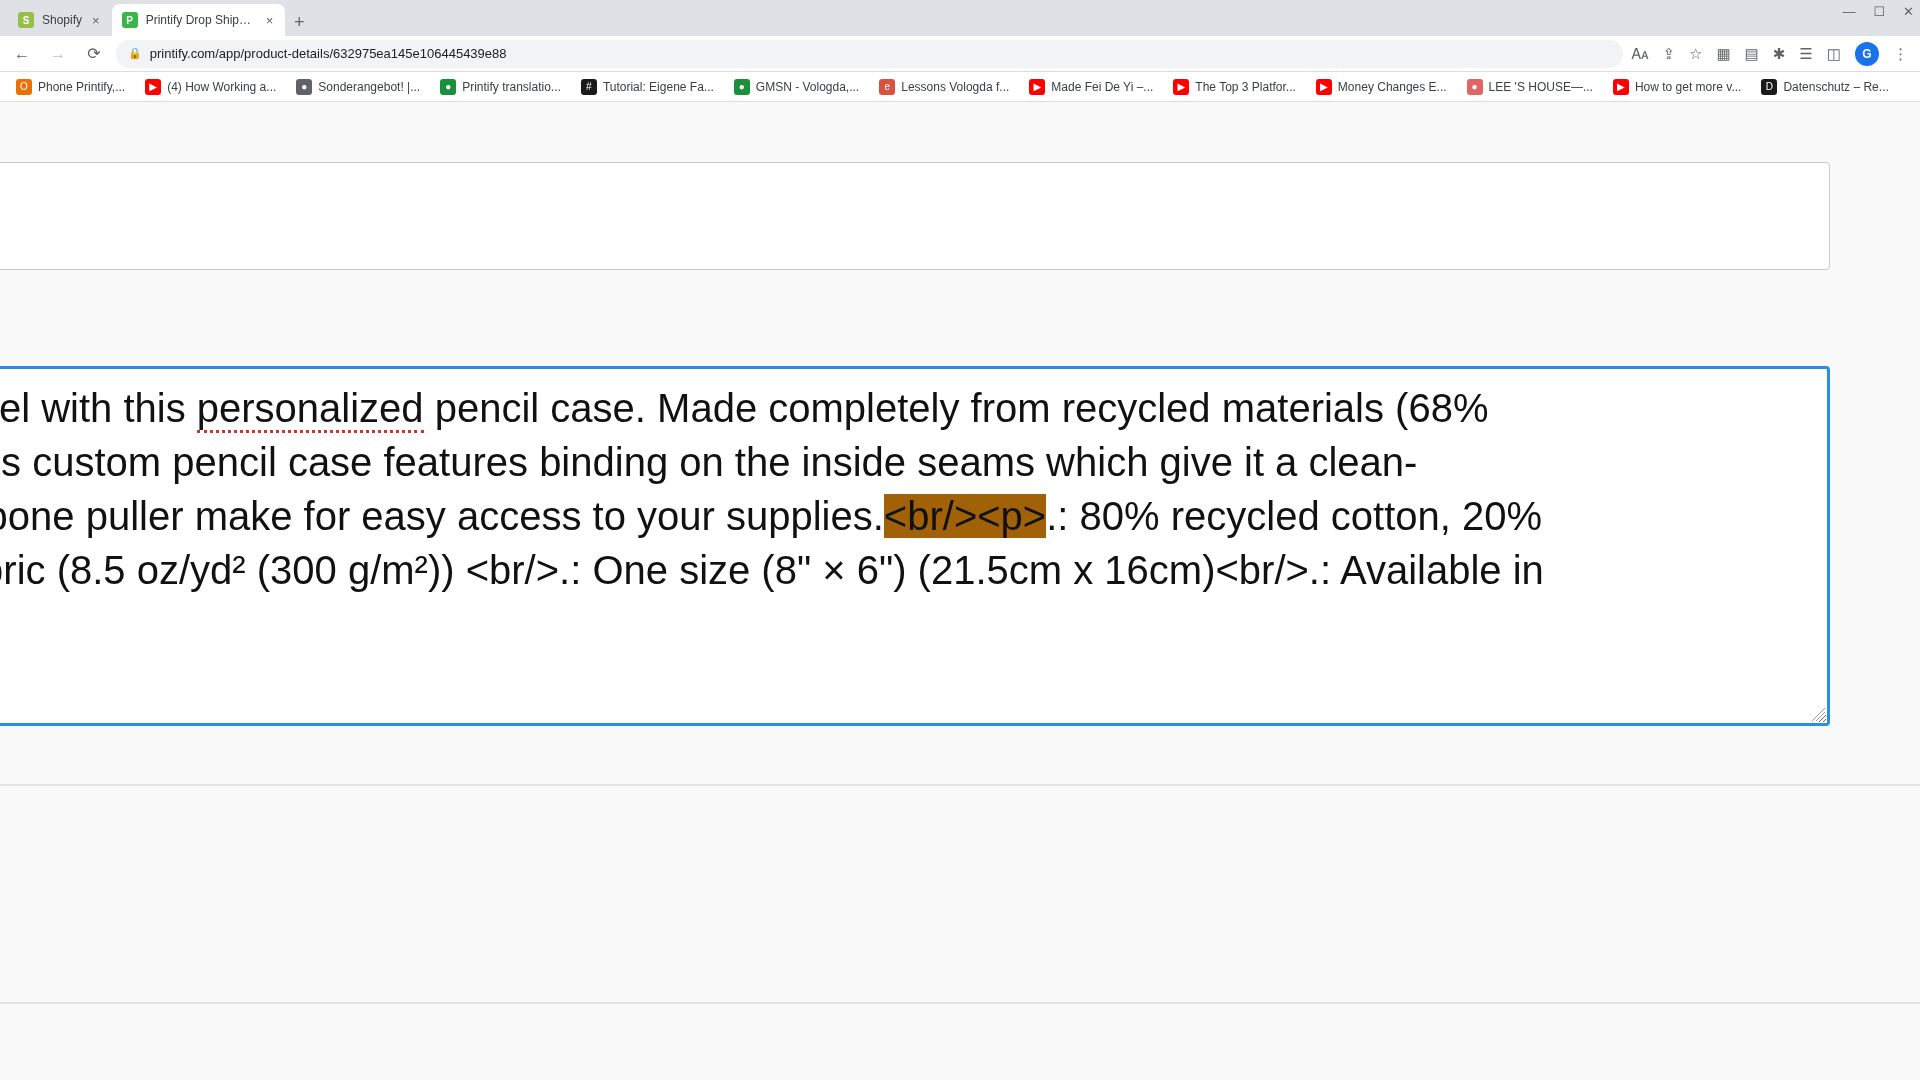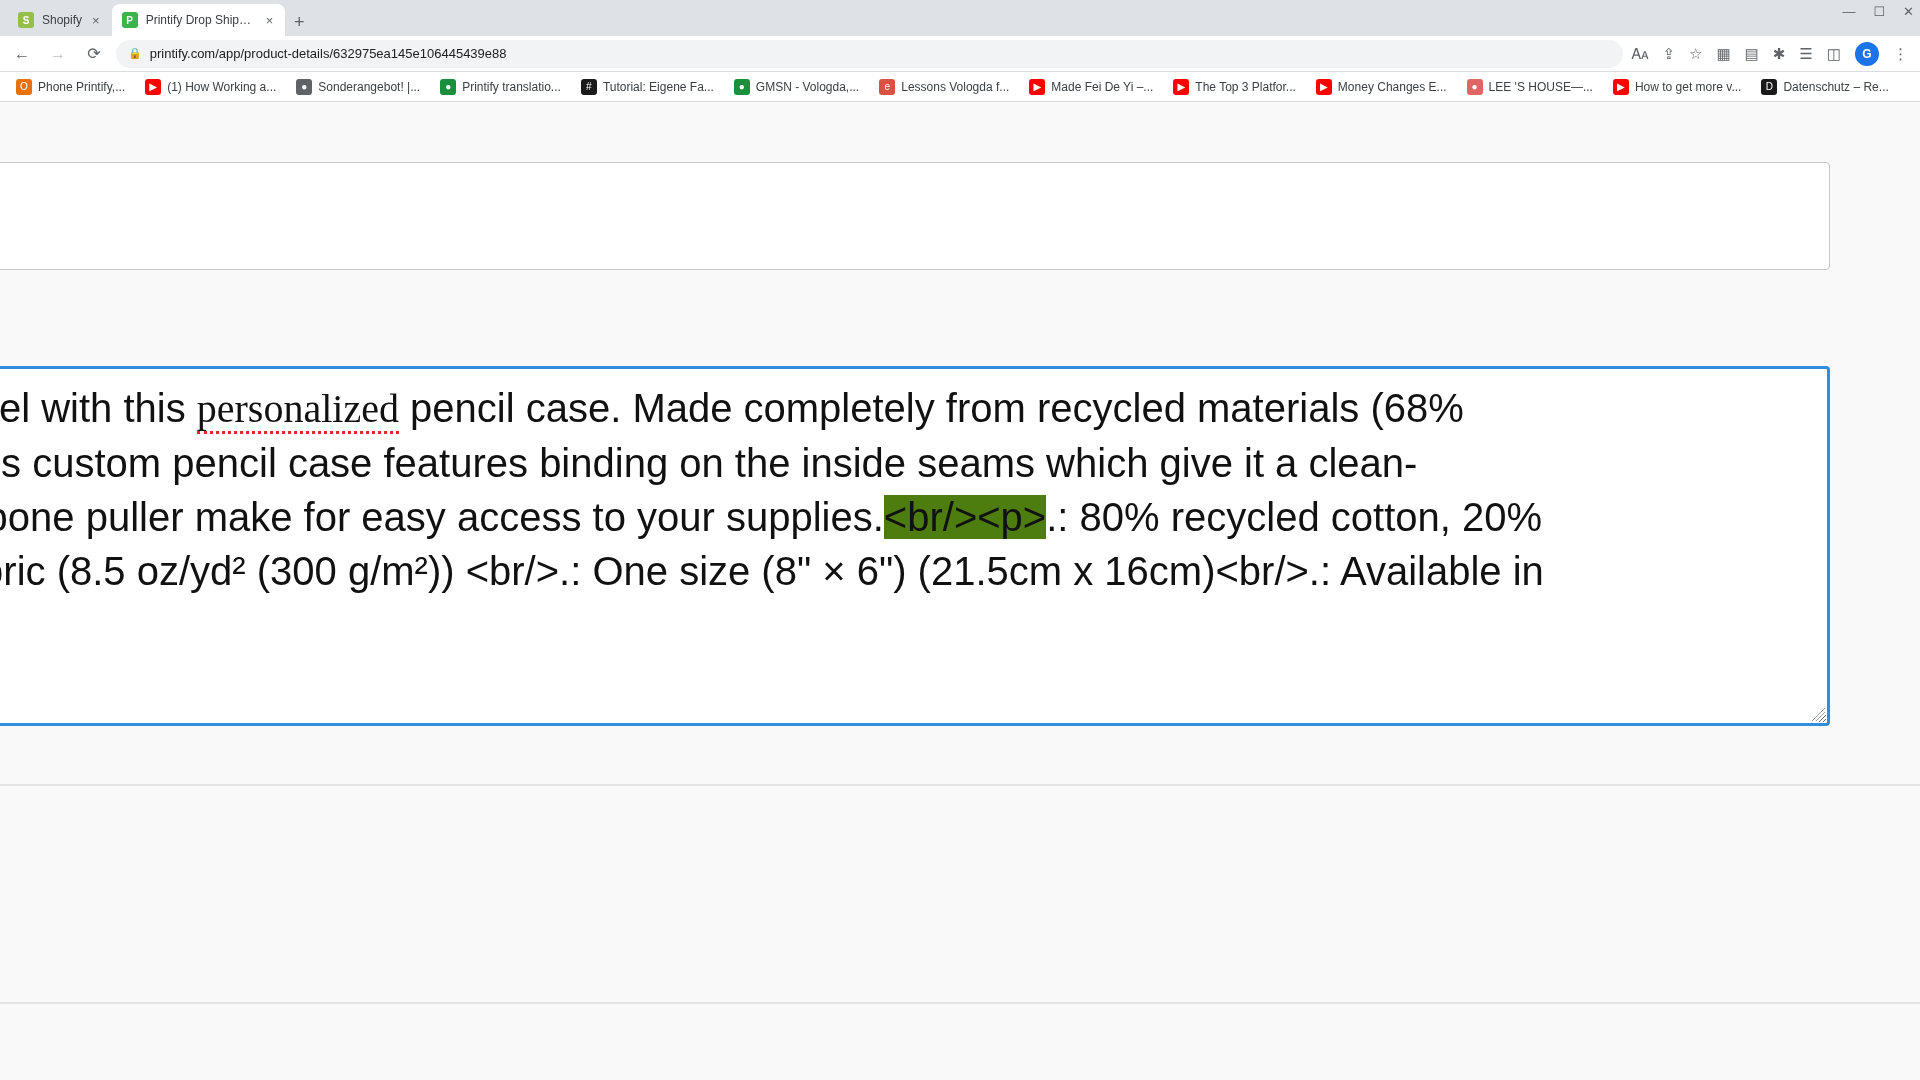--- a/index.html
+++ b/index.html
@@ -44,22 +44,22 @@
     border:1px solid #c9c9c9; border-radius:4px;
   }
   .title-box { left:-260px; top:60px; width:2090px; height:108px; }
 
   .desc-box {
     left:-260px; top:264px; width:2090px; height:360px;
     border:3px solid #2f8fdc; border-radius:4px;
     padding:12px 18px; font-size:40px; line-height:1.35;
     color:#111; resize:both; overflow:hidden; background:#fff;
   }
-  .desc-box .spellerr { border-bottom:3px dotted #d93025;font-family:Liberation Serif, serif; }
-  .desc-box .sel { background:#4d7c0f; }
+  .desc-box .spellerr { border-bottom:3px dotted #d93025; }
+  .desc-box .sel { background:#a16207; }
 
   .resize-handle {
     position:absolute; right:2px; bottom:2px; width:14px; height:14px;
     background:
       linear-gradient(135deg, transparent 0 50%, #9aa0a6 50% 55%, transparent 55% 65%, #9aa0a6 65% 70%, transparent 70% 100%);
   }
 
   .divider { position:absolute; left:-260px; height:2px; width:2180px; background:#e3e3e3; }
   .divider.d1 { top:682px; }
   .divider.d2 { top:900px; }
@@ -110,21 +110,21 @@
     </div>
   </div>
 
   <div class="bookmarks" id="bookmarks-bar">
       <div class="bm">
         <span class="bmicon" style="background: rgb(232, 113, 10);">O</span>
         <span>Phone Printify,...</span>
       </div>
       <div class="bm">
         <span class="bmicon" style="background: rgb(255, 0, 0);">▶</span>
-        <span>(1) How Working a...</span>
+        <span>(4) How Working a...</span>
       </div>
       <div class="bm">
         <span class="bmicon" style="background: rgb(95, 99, 104);">●</span>
         <span>Sonderangebot! |...</span>
       </div>
       <div class="bm">
         <span class="bmicon" style="background: rgb(26, 143, 60);">●</span>
         <span>Printify translatio...</span>
       </div>
       <div class="bm">

